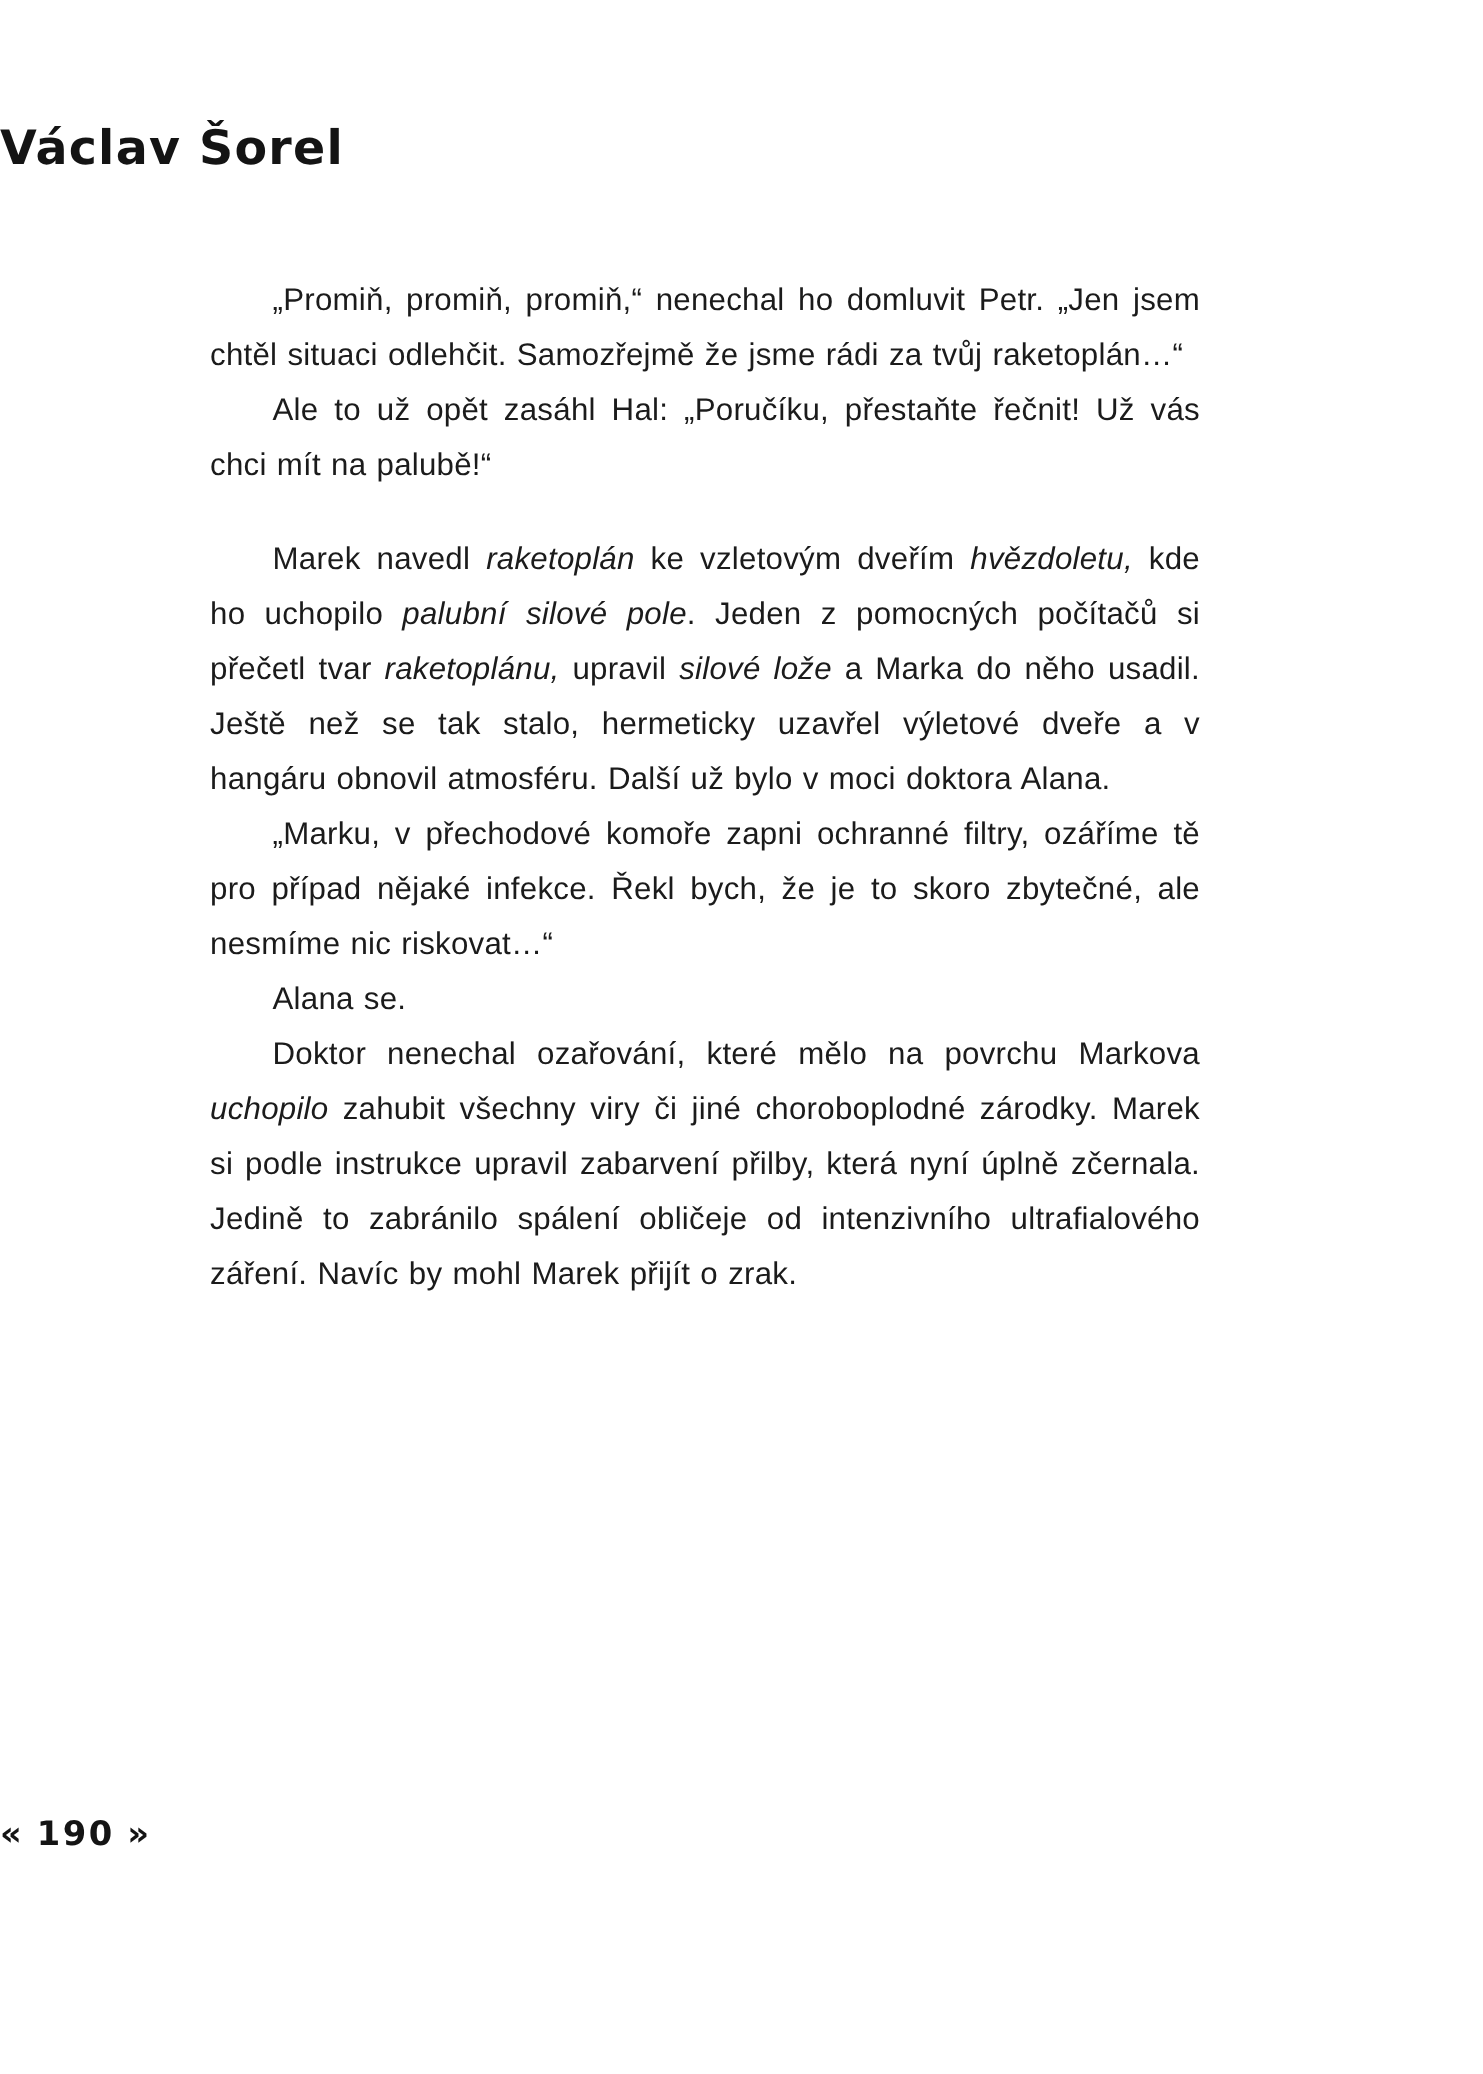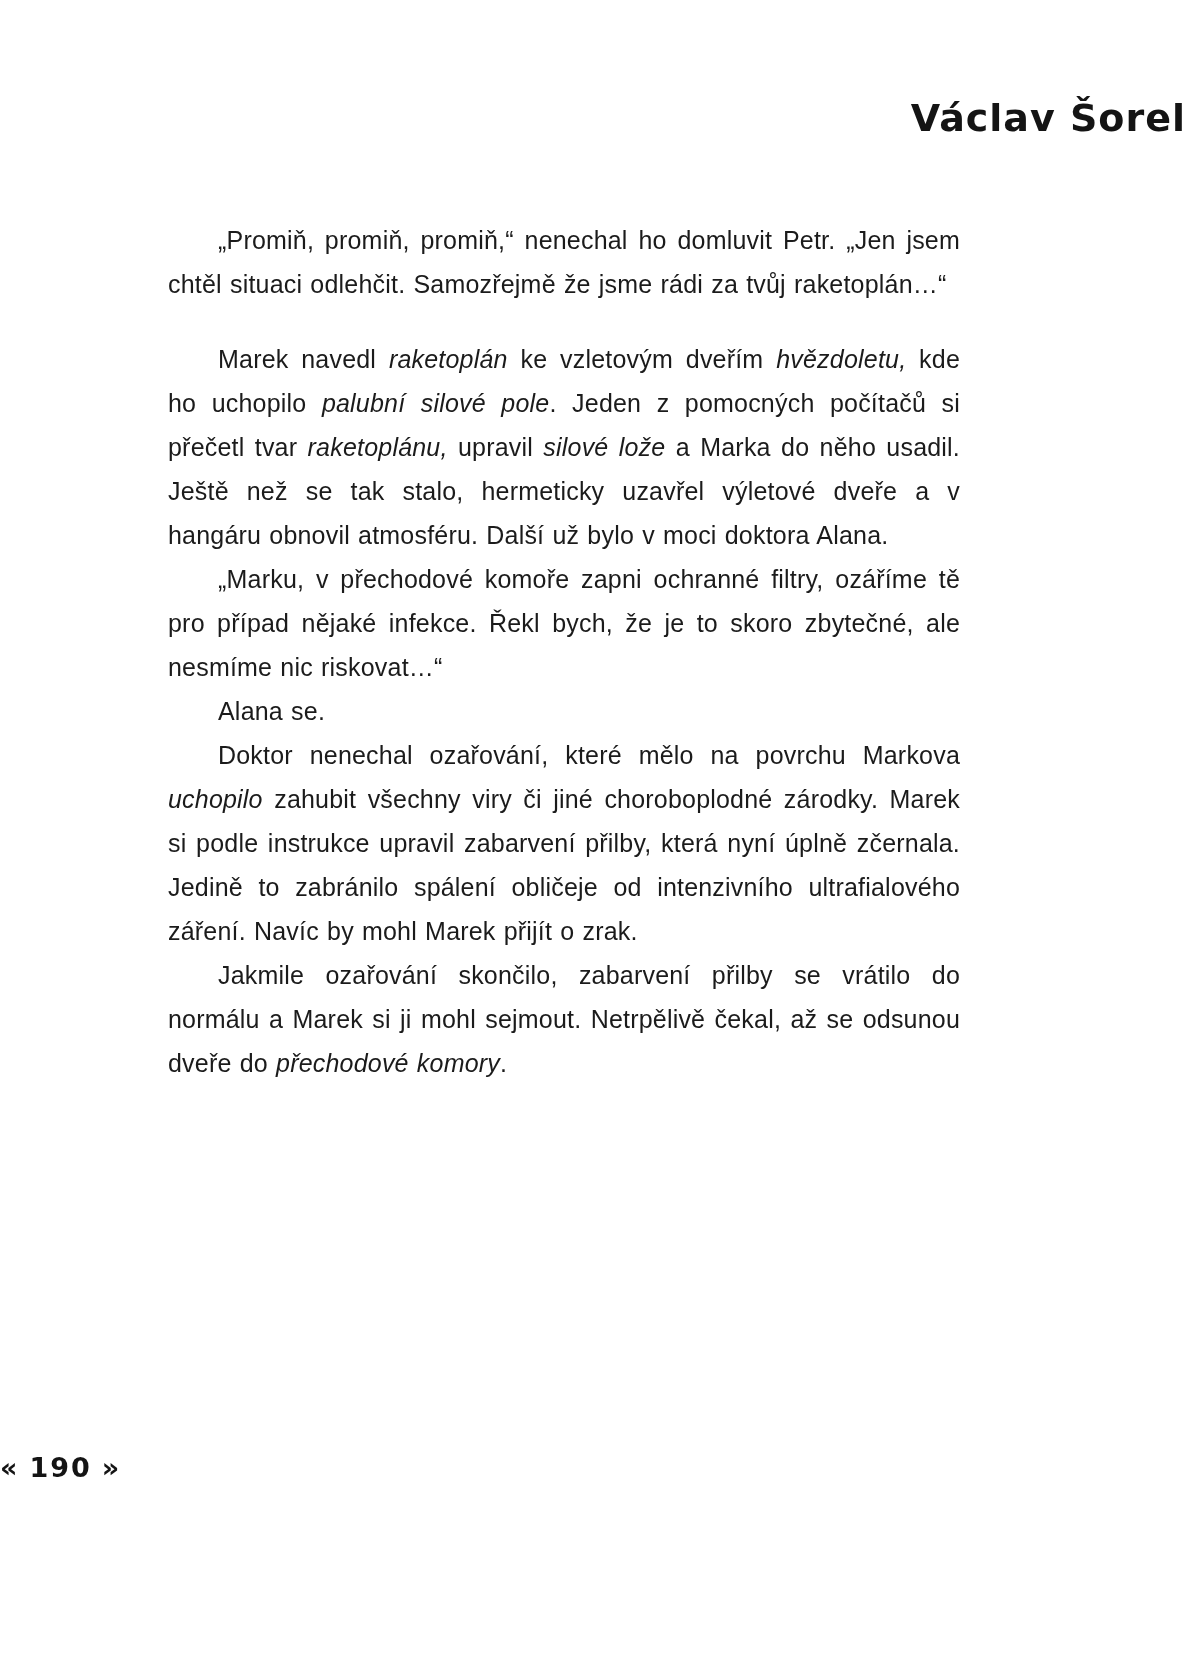--- a/index.html
+++ b/index.html
@@ -14,21 +14,21 @@
     background: #ffffff;
     color: #1b1b1b;
     overflow: hidden;
     margin: 0 auto;
   }
   .title {
     position: absolute;
     top: 96px;
     left: 0;
     width: 100%;
-    text-align: right;
+    text-align: left;
     font-family: "DejaVu Sans", sans-serif;
     font-weight: bold;
     font-size: 38px;
     letter-spacing: 1px;
     color: #141414;
   }
   .body {
     position: absolute;
     top: 218px;
     left: 168px;
@@ -68,23 +68,23 @@
   }
 </style>
 </head>
 <body>
 
 <div class="page">
   <div class="title">Václav Šorel</div>
 
   <div class="body">
       <p><span>„Promiň, promiň, promiň,“ nenechal ho domluvit Petr. „Jen jsem chtěl situaci odlehčit. Samozřejmě že jsme rádi za tvůj raketoplán…“</span></p>
+      <p><span>Ale to už opět zasáhl Hal: „Poručíku, přestaňte řečnit! Už vás chci mít na palubě!“</span></p>
       <p class="gap"><span>Marek navedl </span><span class="it">raketoplán</span><span> ke vzletovým dveřím </span><span class="it">hvězdoletu,</span><span> kde ho uchopilo </span><span class="it">palubní silové pole</span><span>. Jeden z pomocných počítačů si přečetl tvar </span><span class="it">raketoplánu,</span><span> upravil </span><span class="it">silové lože</span><span> a Marka do něho usadil. Ještě než se tak stalo, hermeticky uzavřel výletové dveře a v hangáru obnovil atmosféru. Další už bylo v moci doktora Alana.</span></p>
       <p><span>„Marku, v přechodové komoře zapni ochranné filtry, ozáříme tě pro případ nějaké infekce. Řekl bych, že je to skoro zbytečné, ale nesmíme nic riskovat…“</span></p>
       <p><span>Alana se.</span></p>
       <p><span>Doktor nenechal ozařování, které mělo na povrchu Markova </span><span class="it">uchopilo</span><span> zahubit všechny viry či jiné choroboplodné zárodky. Marek si podle instrukce upravil zabarvení přilby, která nyní úplně zčernala. Jedině to zabránilo spálení obličeje od intenzivního ultrafialového záření. Navíc by mohl Marek přijít o zrak.</span></p>
-      <p><span>Jakmile ozařování skončilo, zabarvení přilby se vrátilo do normálu a Marek si ji mohl sejmout. Netrpělivě čekal, až se odsunou dveře do </span><span class="it">přechodové komory</span><span>.</span></p>
     </div>
 
   <div class="footer">
     <span>«</span><span class="num">190</span><span>»</span>
   </div>
 </div>
 
 </body></html>

